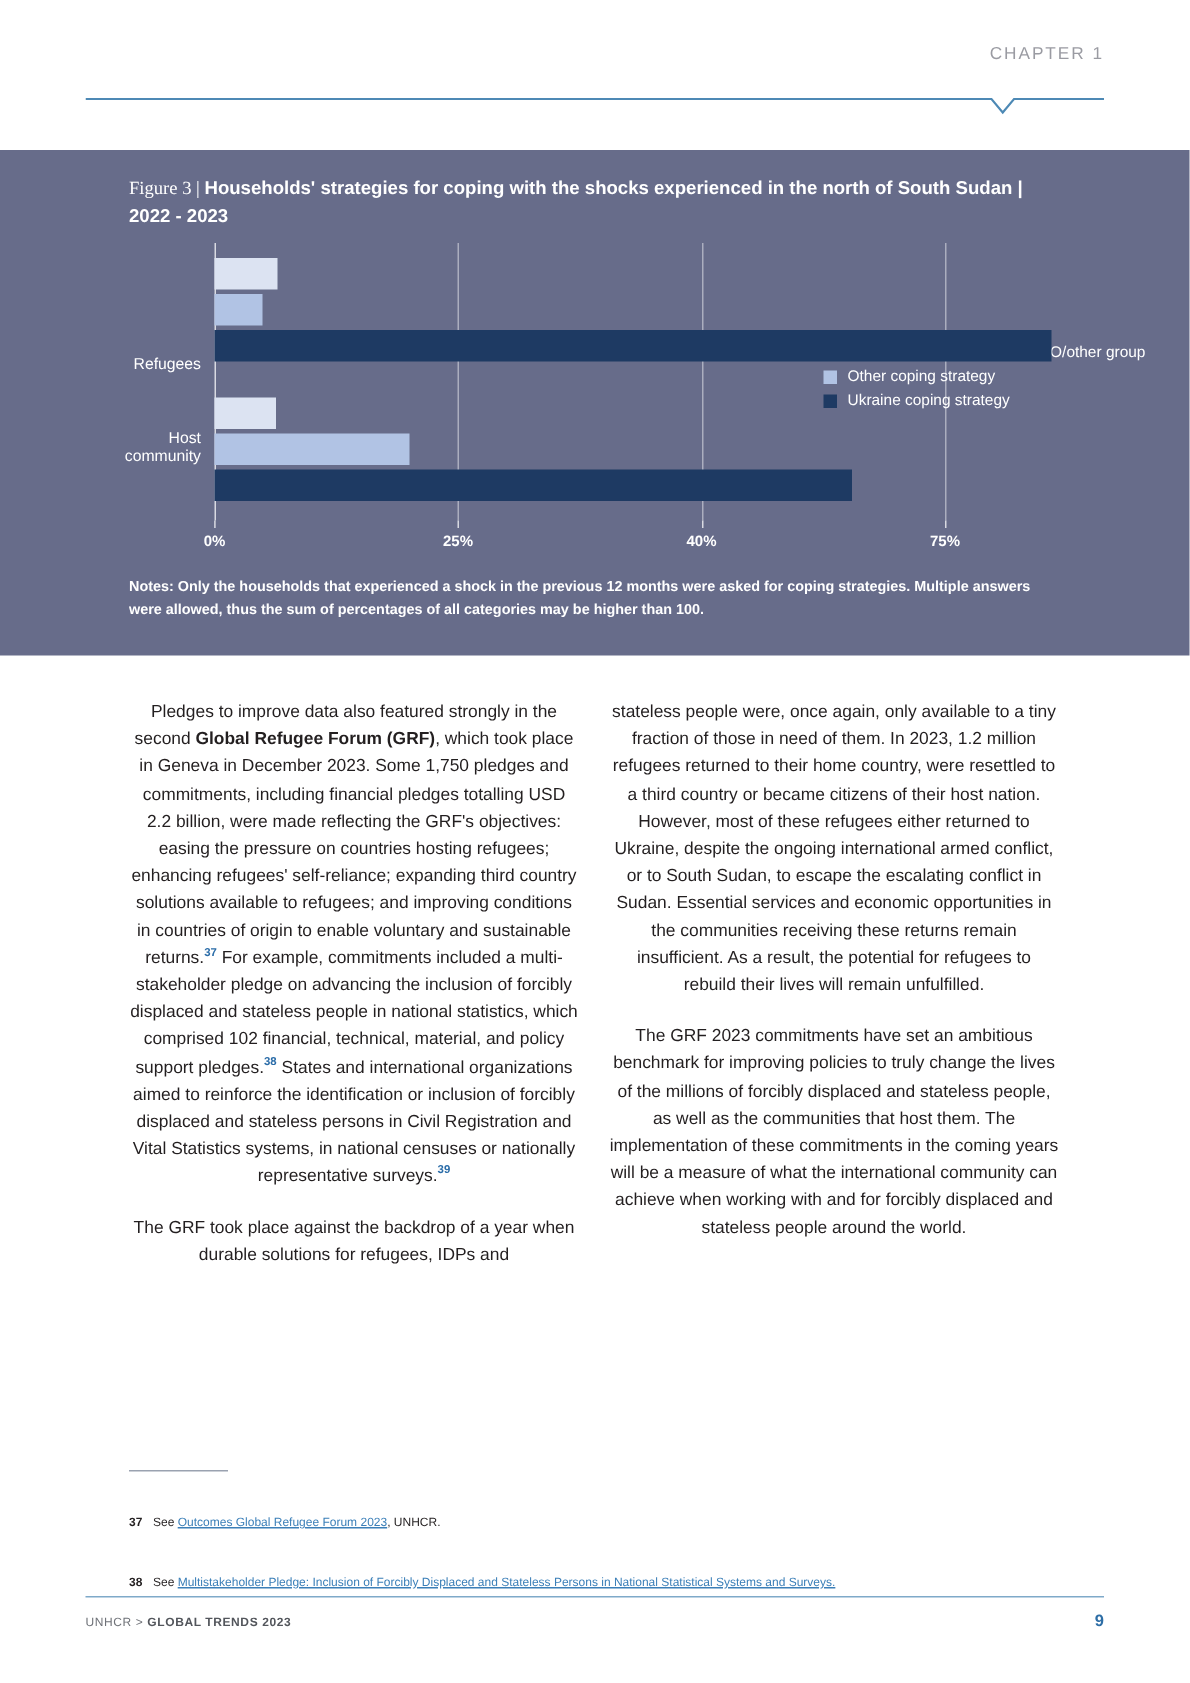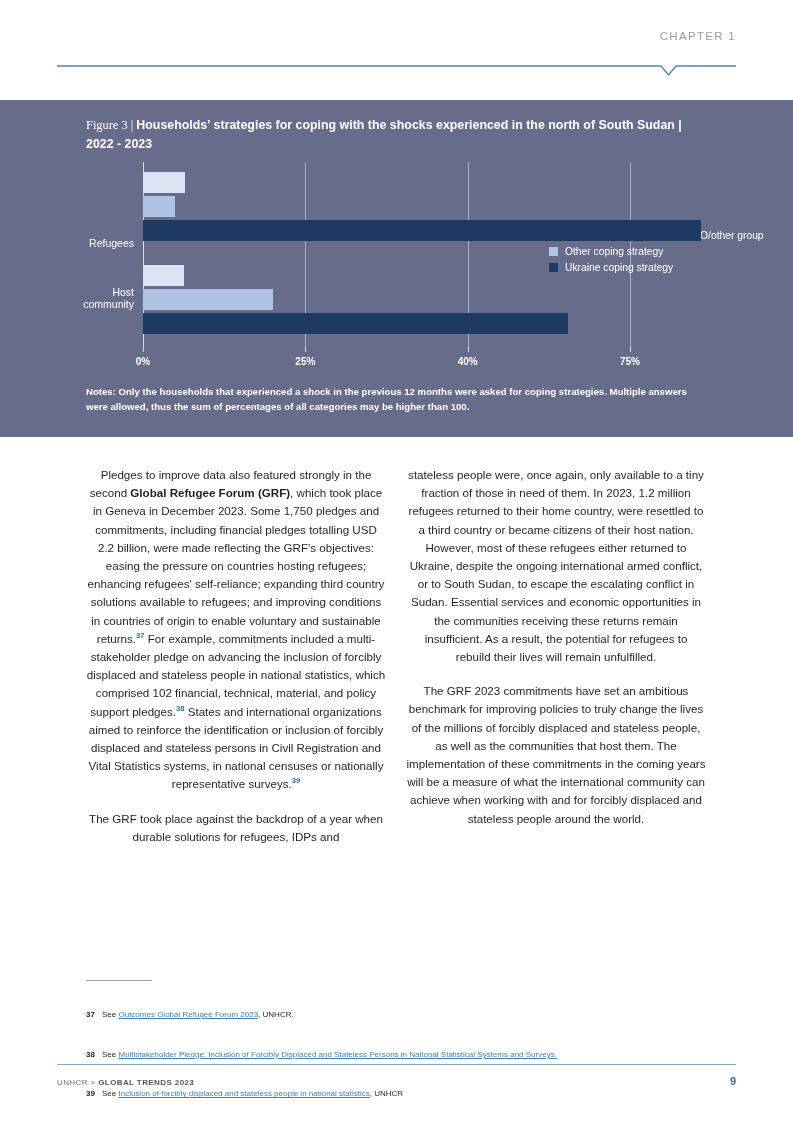--- a/index.html
+++ b/index.html
@@ -328,21 +328,20 @@
 
 <div class="col right">
   <p>stateless people were, once again, only available to a tiny fraction of those in need of them. In 2023, 1.2 million refugees returned to their home country, were resettled to a third country or became citizens of their host nation. However, most of these refugees either returned to Ukraine, despite the ongoing international armed conflict, or to South Sudan, to escape the escalating conflict in Sudan. Essential services and economic opportunities in the communities receiving these returns remain insufficient. As a result, the potential for refugees to rebuild their lives will remain unfulfilled.</p>
   <p>The GRF 2023 commitments have set an ambitious benchmark for improving policies to truly change the lives of the millions of forcibly displaced and stateless people, as well as the communities that host them. The implementation of these commitments in the coming years will be a measure of what the international community can achieve when working with and for forcibly displaced and stateless people around the world.</p>
 </div>
 
 <div class="footnotes" id="footnotes">
   <div class="fn-rule"></div>
 <div class="fn-row"><span class="fn-num">37</span><span class="fn-see">See </span><span class="fn-link">Outcomes Global Refugee Forum 2023</span><span>, UNHCR.</span></div>
     <div class="fn-row"><span class="fn-num">38</span><span class="fn-see">See </span><span class="fn-link">Multistakeholder Pledge: Inclusion of Forcibly Displaced and Stateless Persons in National Statistical Systems and Surveys.</span><span></span></div>
-    <div class="fn-row"><span class="fn-num">39</span><span class="fn-see">See </span><span class="fn-link">Inclusion of forcibly displaced and stateless people in national statistics</span><span>, UNHCR</span></div>
   </div>
 
 <div class="page-footer">
   <div class="footer-rule"></div>
   <div class="footer-row">
     <div class="footer-left"><span>UNHCR &gt; </span><span class="bold">GLOBAL TRENDS 2023</span></div>
     <div class="footer-page">9</div>
   </div>
 </div>
 

